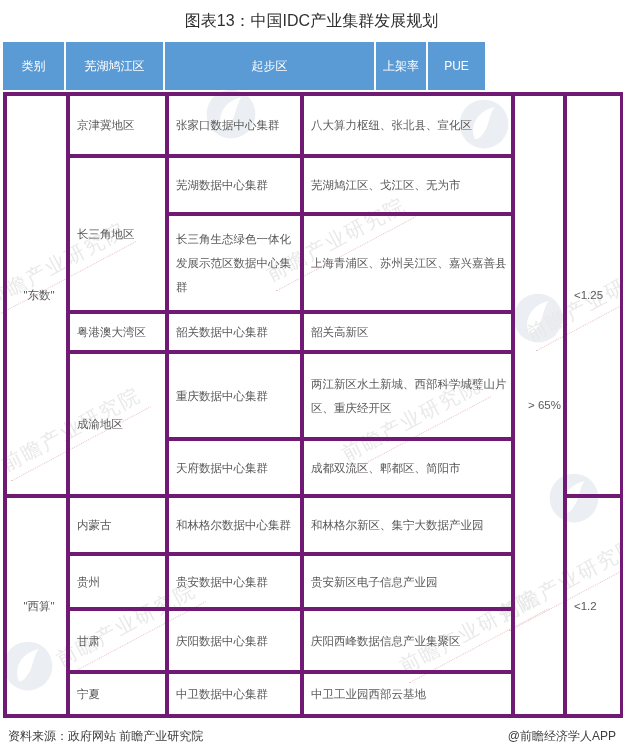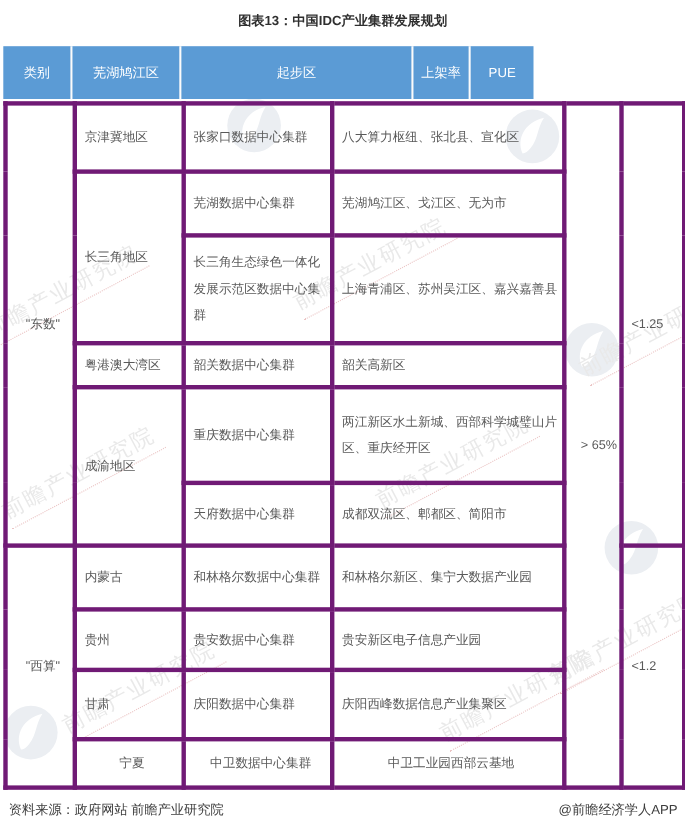--- a/index.html
+++ b/index.html
@@ -15,21 +15,21 @@
     padding-bottom: 3px;
   }
   .wm-logo { width: 52px; height: 52px; color: #ebeef2; }
   .wm-logo svg { display: block; width: 52px; height: 52px; }
   .wm-logo-blue { color: rgba(255,255,255,0.22); z-index: 3; }
 
   
   #content { position: relative; z-index: 1; }
 
   #page-title {
-    text-align: center; font-size: 12px; font-weight: bold; color: #2f2f2f;
+    text-align: center; font-size: 16px; font-weight: normal; color: #2f2f2f;
     padding-top: 11px; height: 42px;
   }
 
   
   #table-header { display: flex; margin-left: 3px; width: 617px; height: 48px; position: relative; z-index: 2; }
   .hcell {
     background: #5B9BD5; color: #ffffff; font-size: 12px;
     display: flex; align-items: center; justify-content: center;
     border-right: 2px solid #fbfbfb;
   }
@@ -56,21 +56,21 @@
   td.pue-cell  { text-align: left; padding: 6px 2px; }
   tr.r1  { height: 62px; }
   tr.r2  { height: 58px; }
   tr.r3  { height: 98px; }
   tr.r4  { height: 40px; }
   tr.r5  { height: 87px; }
   tr.r6  { height: 57px; }
   tr.r7  { height: 58px; }
   tr.r8  { height: 55px; }
   tr.r9  { height: 63px; }
-  tr.r10 { height: 44px; text-align: center; }
+  tr.r10 { height: 44px; }
 
   #page-footer {
     display: flex; justify-content: space-between; align-items: center;
     margin-top: 10px; padding: 0 7px 0 8px; font-size: 12px; color: #3d3d3d;
   }
 </style>
 </head>
 <body>
 
 <div id="watermark-layer">

